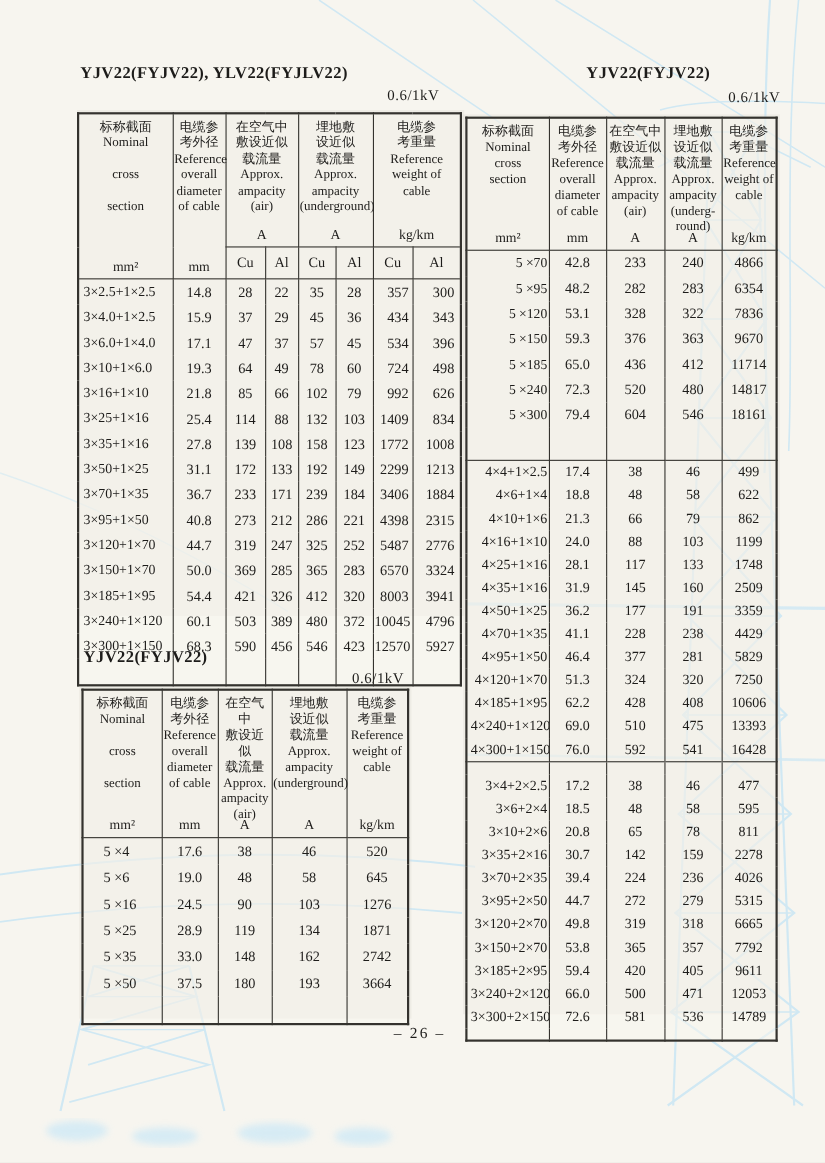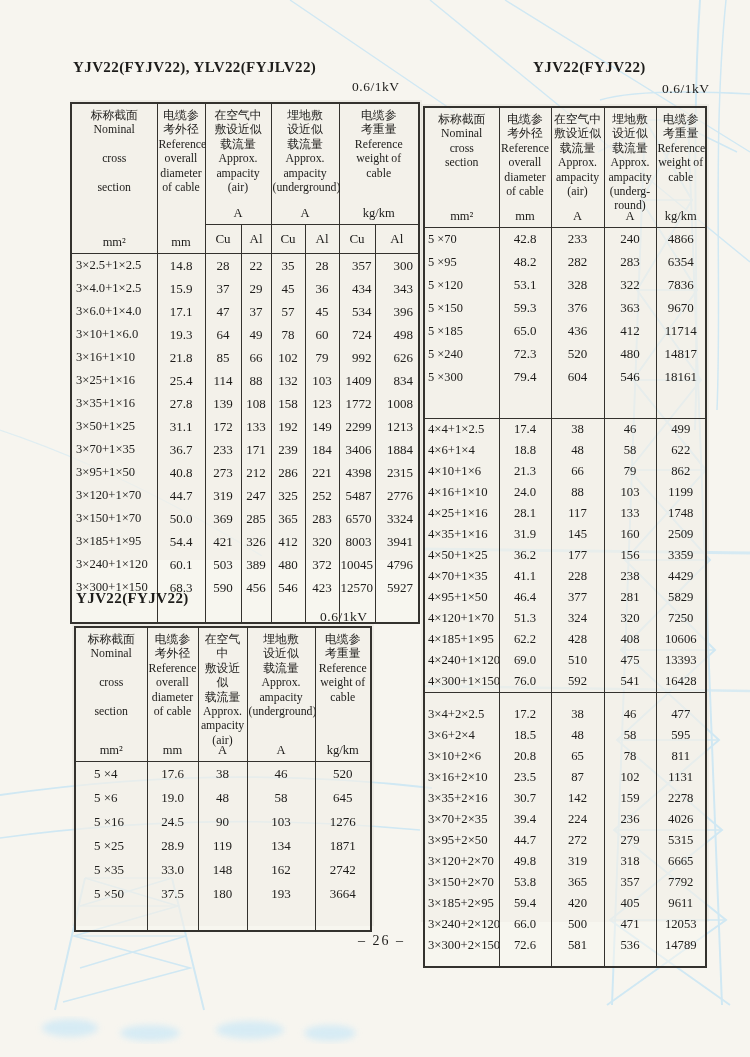--- a/index.html
+++ b/index.html
@@ -25,21 +25,21 @@
   .tbl-l td:nth-child(7){text-align:right;padding-right:3px;}
   .tbl-l td:nth-child(8){text-align:right;padding-right:5px;}
   
   .tbl-b thead tr th{height:100px;}
   .tbl-b tbody td{height:22px;}
   .tbl-b td:first-child{text-align:left;padding-left:18px;}
   
   .tbl-r thead tr th{height:78px;}
   .tbl-r tbody.sec1 td{height:21px;}
   .tbl-r tbody.sec23 td{height:19px;font-size:12.7px;}
-  .tbl-r td:first-child{text-align:left;padding-left:3px;font-size:12.4px;}
+  .tbl-r td:first-child{text-align:right;padding-left:3px;font-size:12.4px;}
   .sp1 td{height:27px;border-bottom:1.6px solid #34322e;}
   .sp2 td{height:9px;border-top:1.6px solid #34322e;}
   .padrow td{height:8px;}
   .padrow-b td{height:16px;}
   .page-number{position:absolute;font-size:14px;letter-spacing:2px;white-space:nowrap;}
 </style>
 </head>
 <body>
 
 <div class="page">
@@ -595,21 +595,21 @@
           <td>4×35+1×16</td>
           <td>31.9</td>
           <td>145</td>
           <td>160</td>
           <td>2509</td>
         </tr>
         <tr>
           <td>4×50+1×25</td>
           <td>36.2</td>
           <td>177</td>
-          <td>156</td>
+          <td>191</td>
           <td>3359</td>
         </tr>
         <tr>
           <td>4×70+1×35</td>
           <td>41.1</td>
           <td>228</td>
           <td>238</td>
           <td>4429</td>
         </tr>
         <tr>
@@ -673,27 +673,20 @@
           <td>595</td>
         </tr>
         <tr>
           <td>3×10+2×6</td>
           <td>20.8</td>
           <td>65</td>
           <td>78</td>
           <td>811</td>
         </tr>
         <tr>
-          <td>3×16+2×10</td>
-          <td>23.5</td>
-          <td>87</td>
-          <td>102</td>
-          <td>1131</td>
-        </tr>
-        <tr>
           <td>3×35+2×16</td>
           <td>30.7</td>
           <td>142</td>
           <td>159</td>
           <td>2278</td>
         </tr>
         <tr>
           <td>3×70+2×35</td>
           <td>39.4</td>
           <td>224</td>

